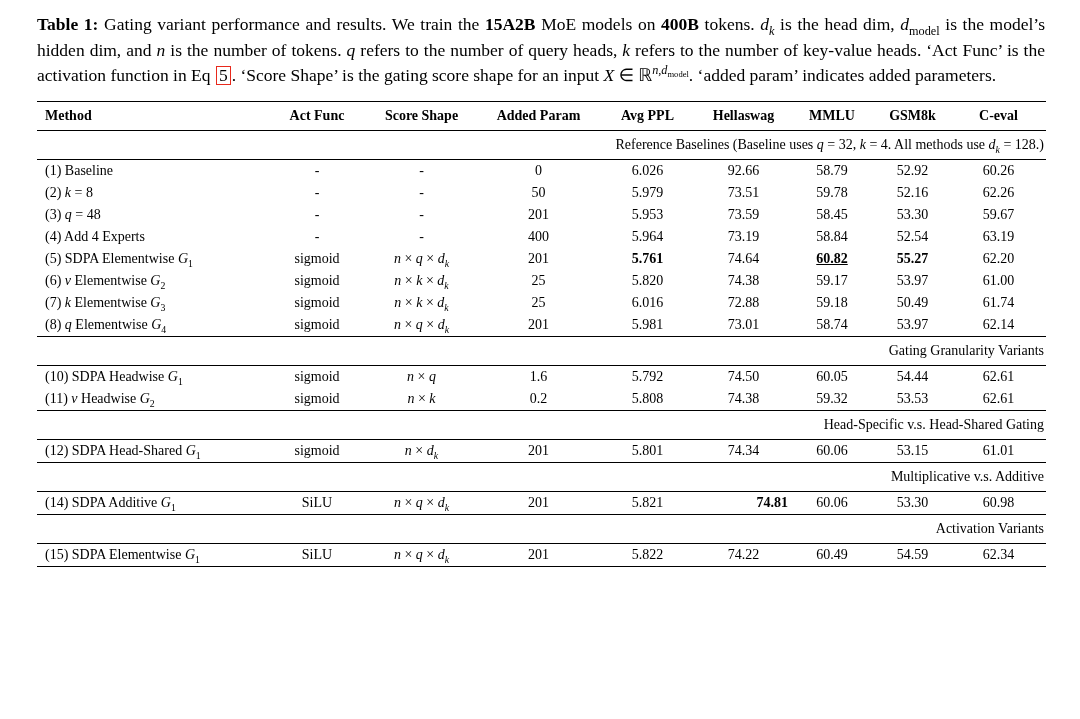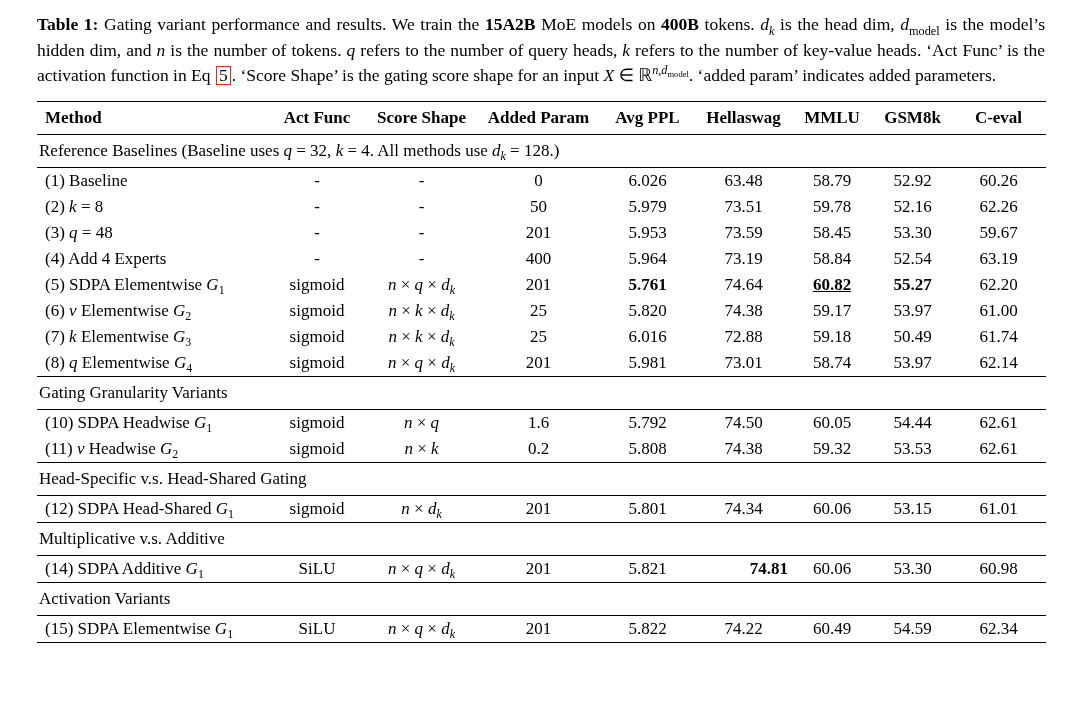--- a/index.html
+++ b/index.html
@@ -26,41 +26,41 @@
     border: 1.5px solid #e8291c;
     padding: 0 2px;
     margin: 0 1px;
     display: inline-block;
     line-height: 17px;
   }
   table.results {
     border-collapse: collapse;
     width: 1009px;
     table-layout: fixed;
-    font-size: 17px;
+    font-size: 14px;
     border-bottom: 1.5px solid #000;
   }
   th, td {
     padding: 3px 2px;
     text-align: center;
     white-space: nowrap;
     overflow: hidden;
   }
   th {
     font-weight: bold;
     padding: 6px 2px;
     border-top: 1.5px solid #000;
     border-bottom: 1px solid #000;
   }
   th.left, td.left { text-align: left; padding-left: 8px; }
   tr.section td {
     border-top: 1px solid #000;
     border-bottom: 1px solid #000;
     padding: 6px 2px;
-    text-align: left;
+    text-align: right;
   }
   sub, sup { font-size: 70%; line-height: 0; }
   i { font-style: italic; }
 </style>
 </head>
 <body>
 
 <div class="page">
   <p class="caption"><span><b>Table 1:</b></span><span> Gating variant performance and results. We train the </span><span><b>15A2B</b></span><span> MoE models on </span><span><b>400B</b></span><span> tokens. </span><span><i>d</i><sub><i>k</i></sub></span><span> is the head dim, </span><span><i>d</i><sub>model</sub></span><span> is the model’s hidden dim, and </span><span><i>n</i></span><span> is the number of tokens. </span><span><i>q</i></span><span> refers to the number of query heads, </span><span><i>k</i></span><span> refers to the number of key-value heads. ‘Act Func’ is the activation function in Eq </span><span class="eqref" style="border-color: rgb(232, 41, 28);">5</span><span>. ‘Score Shape’ is the gating score shape for an input </span><span><i>X</i> ∈ ℝ<sup><i>n</i>,<i>d</i><sub>model</sub></sup></span><span>. ‘added param’ indicates added parameters.</span></p>
   <table class="results">
@@ -91,21 +91,21 @@
     <tbody>
         <tr class="section">
           <td colspan="9">Reference Baselines (Baseline uses <i>q</i> = 32, <i>k</i> = 4. All methods use <i>d</i><sub><i>k</i></sub> = 128.)</td>
         </tr>
         <tr>
           <td class="left">(1) Baseline</td>
           <td>-</td>
           <td>-</td>
           <td>0</td>
           <td>6.026</td>
-          <td>63.48</td>
+          <td>92.66</td>
           <td>58.79</td>
           <td>52.92</td>
           <td>60.26</td>
         </tr>
         <tr>
           <td class="left">(2) <i>k</i> = 8</td>
           <td>-</td>
           <td>-</td>
           <td>50</td>
           <td>5.979</td>

